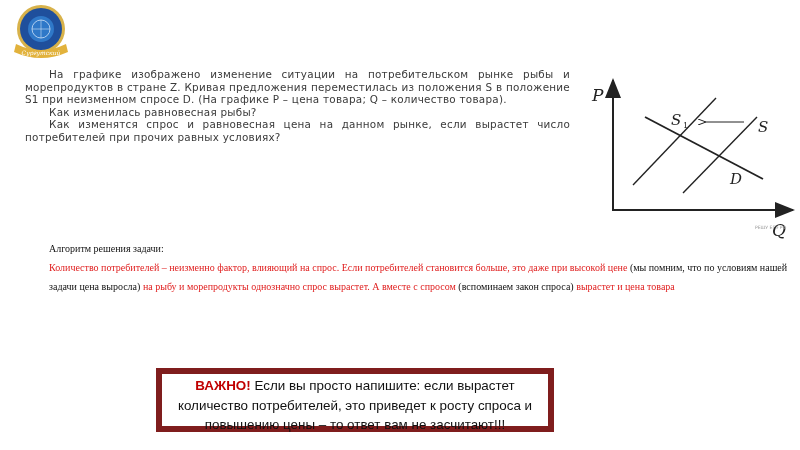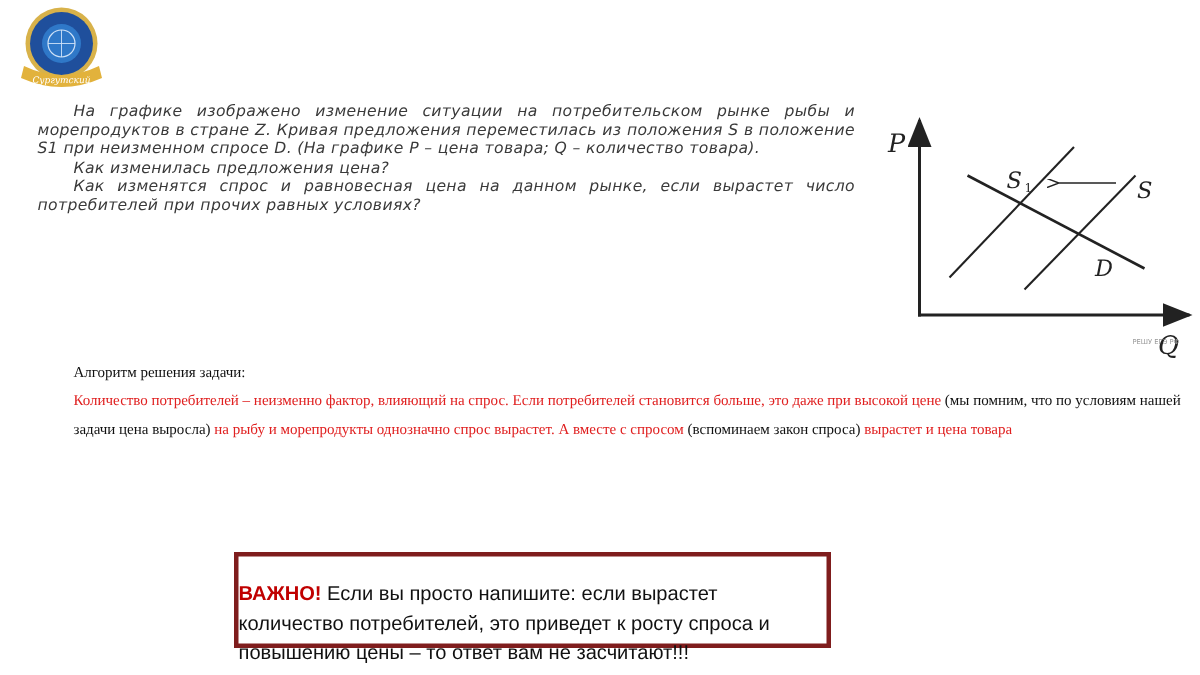--- a/index.html
+++ b/index.html
@@ -1,46 +1,46 @@
 <!DOCTYPE html>
 <html><head>
 <meta charset="utf-8">
 <style>
   html, body { margin:0; padding:0; }
   body { width:800px; height:450px; background:#ffffff; position:relative; overflow:hidden; font-family:"Liberation Sans", sans-serif; }
   .logo { position:absolute; left:10px; top:2px; width:62px; height:62px; }
   .task { position:absolute; left:25px; top:68px; width:545px; font-family:"DejaVu Sans", sans-serif; font-size:10.4px; line-height:12.6px; color:#3a3a3a; text-align:justify; letter-spacing:0.25px; }
-  .task p { margin:0;font-style:italic; }
+  .task p { margin:0; }
   .task .ind { text-indent:24px; }
   .chart { position:absolute; left:585px; top:72px; width:215px; height:170px; }
   .solution { position:absolute; left:23px; top:239px; width:760px; font-family:Liberation Serif, serif; font-size:10px; line-height:19.2px; color:#111;margin-left:26px; }
   .solution p { margin:0; }
   .red { color:#e02020; }
-  .note { position:absolute; left:156px; top:368px; width:398px; height:64px; border:3px solid #7f1d1d; box-sizing:border-box; text-align:left; font-family:"Liberation Sans", sans-serif; font-size:13.4px; line-height:19.5px; color:#111; padding-top:15px; }
+  .note { position:absolute; left:156px; top:368px; width:398px; height:64px; border:6px solid #7f1d1d; box-sizing:border-box; text-align:center; font-family:"Liberation Sans", sans-serif; font-size:13.4px; line-height:19.5px; color:#111; padding-top:2px; }
   .note .imp { color:#c00000; font-weight:bold; }
 </style>
 </head>
 <body>
 
 <div class="logo">
   <svg width="62" height="62" viewBox="0 0 62 62">
     <circle cx="31" cy="27" r="24" fill="#d8b24a"></circle>
     <circle cx="31" cy="27" r="21" fill="#1f4f9c"></circle>
     <circle cx="31" cy="27" r="13" fill="#2f78c8"></circle>
     <circle cx="31" cy="27" r="9" fill="none" stroke="#cfe2f7" stroke-width="0.8"></circle>
     <line x1="22" y1="27" x2="40" y2="27" stroke="#cfe2f7" stroke-width="0.6"></line>
     <line x1="31" y1="18" x2="31" y2="36" stroke="#cfe2f7" stroke-width="0.6"></line>
     <path d="M6 42 Q31 54 56 42 L58 50 Q31 62 4 50 Z" fill="#e2b23c"></path>
     <text x="31" y="53" font-size="6" text-anchor="middle" fill="#ffffff" font-family="DejaVu Serif, serif" font-style="italic">Сургутский</text>
   </svg>
 </div>
 
 <div class="task">
   <p class="ind">На графике изображено изменение ситуации на потребительском рынке рыбы и морепродуктов в стране Z. Кривая предложения переместилась из положения S в положение S1 при неизменном спросе D. (На графике P – цена товара; Q – количество товара).</p>
-  <p class="ind">Как изменилась предложения цена?</p>
+  <p class="ind">Как изменилась равновесная рыбы?</p>
   <p class="ind">Как изменятся спрос и равновесная цена на данном рынке, если вырастет число потребителей при прочих равных условиях?</p>
 </div>
 
 <div class="chart">
   <svg width="215" height="170" viewBox="585 72 215 170">
     <defs>
       <marker id="ah" markerWidth="10" markerHeight="8" refX="9" refY="4" orient="auto">
         <path d="M0,0 L10,4 L0,8 Z" fill="#222"></path>
       </marker>
       <marker id="ah2" markerWidth="8" markerHeight="6" refX="0" refY="3" orient="auto">

